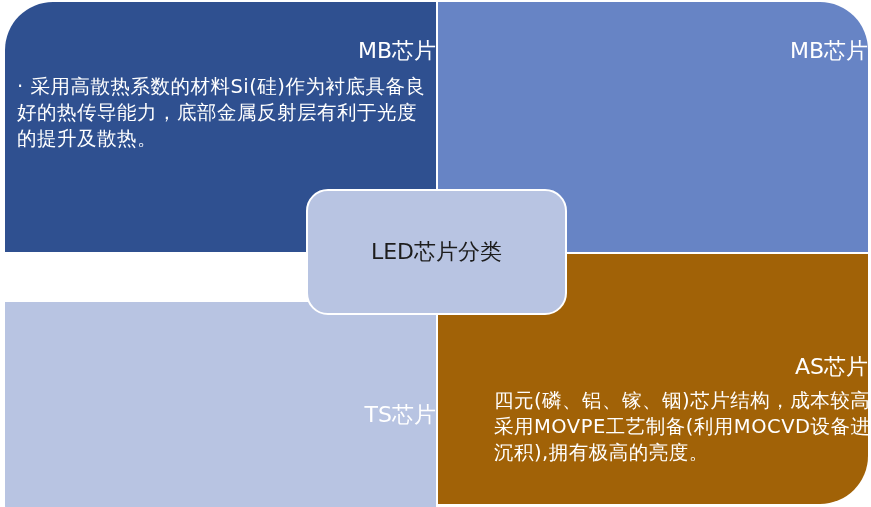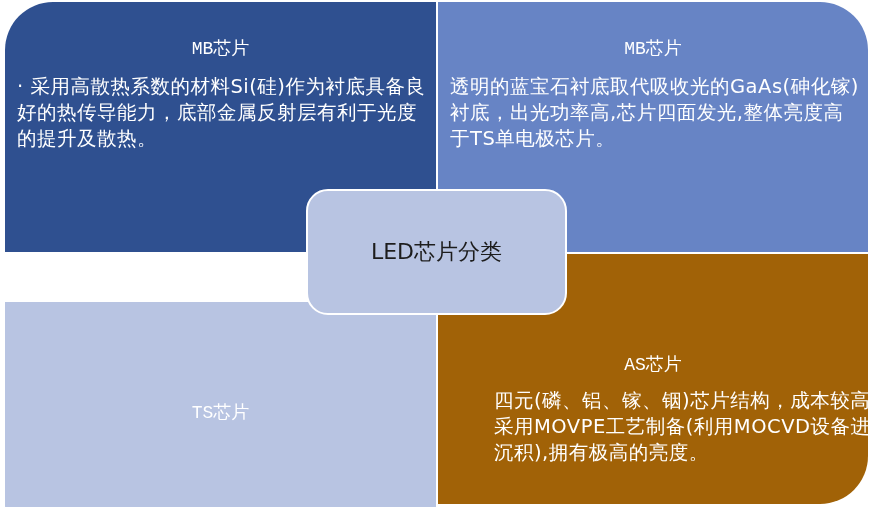--- a/index.html
+++ b/index.html
@@ -3,21 +3,21 @@
 <meta charset="utf-8">
 <style>
   html, body { margin: 0; padding: 0; background: #ffffff; }
   body { width: 871px; height: 507px; position: relative; overflow: hidden;
          font-family: "DejaVu Sans", "Liberation Sans", sans-serif; }
   .quad { position: absolute; box-sizing: border-box; color: #ffffff; }
   .q-tl { left: 5px; top: 2px; width: 431px; height: 250px; background: #2f5090; border-top-left-radius: 48px; }
   .q-tr { left: 438px; top: 2px; width: 430px; height: 250px; background: #6784c5; border-top-right-radius: 48px; }
   .q-bl { left: 5px; top: 254px; width: 431px; height: 250px; background: #b8c4e2; border-bottom-left-radius: 48px; margin-top: 48px; }
   .q-br { left: 438px; top: 254px; width: 430px; height: 250px; background: #a16207; border-bottom-right-radius: 48px; }
-  .qtitle { position: absolute; left: 0; right: 0; text-align: center; font-size: 18px; font-family: Liberation Mono, monospace; }
+  .qtitle { position: absolute; left: 0; right: 0; text-align: right; font-size: 22px; }
   .qbody { position: absolute; font-size: 19.5px; line-height: 26px; letter-spacing: 0.5px; }
   .q-tl .qtitle { top: 34px; }
   .q-tl .qbody { top: 72px; left: 12px; width: 410px; }
   .q-tr .qtitle { top: 34px; }
   .q-tr .qbody { top: 72px; left: 12px; width: 412px; }
   .q-bl .qtitle { top: 98px; }
   .q-bl .qbody { top: 134px; left: 14px; width: 410px; }
   .q-br .qtitle { top: 98px; }
   .q-br .qbody { top: 134px; left: 12px; width: 412px; margin-left: 44px; }
   .center { position: absolute; left: 306px; top: 189px; width: 261px; height: 126px;
@@ -28,21 +28,20 @@
 </head>
 <body>
 
 <div class="quad q-tl">
   <div class="qtitle">MB芯片</div>
   <div class="qbody">· 采用高散热系数的材料Si(硅)作为衬底具备良好的热传导能力，底部金属反射层有利于光度的提升及散热。</div>
 </div>
 
 <div class="quad q-tr">
   <div class="qtitle">MB芯片</div>
-  <div class="qbody">透明的蓝宝石衬底取代吸收光的GaAs(砷化镓)衬底，出光功率高,芯片四面发光,整体亮度高于TS单电极芯片。</div>
 </div>
 
 <div class="quad q-bl">
   <div class="qtitle">TS芯片</div>
 </div>
 
 <div class="quad q-br">
   <div class="qtitle">AS芯片</div>
   <div class="qbody">四元(磷、铝、镓、铟)芯片结构，成本较高，采用MOVPE工艺制备(利用MOCVD设备进行沉积),拥有极高的亮度。</div>
 </div>

